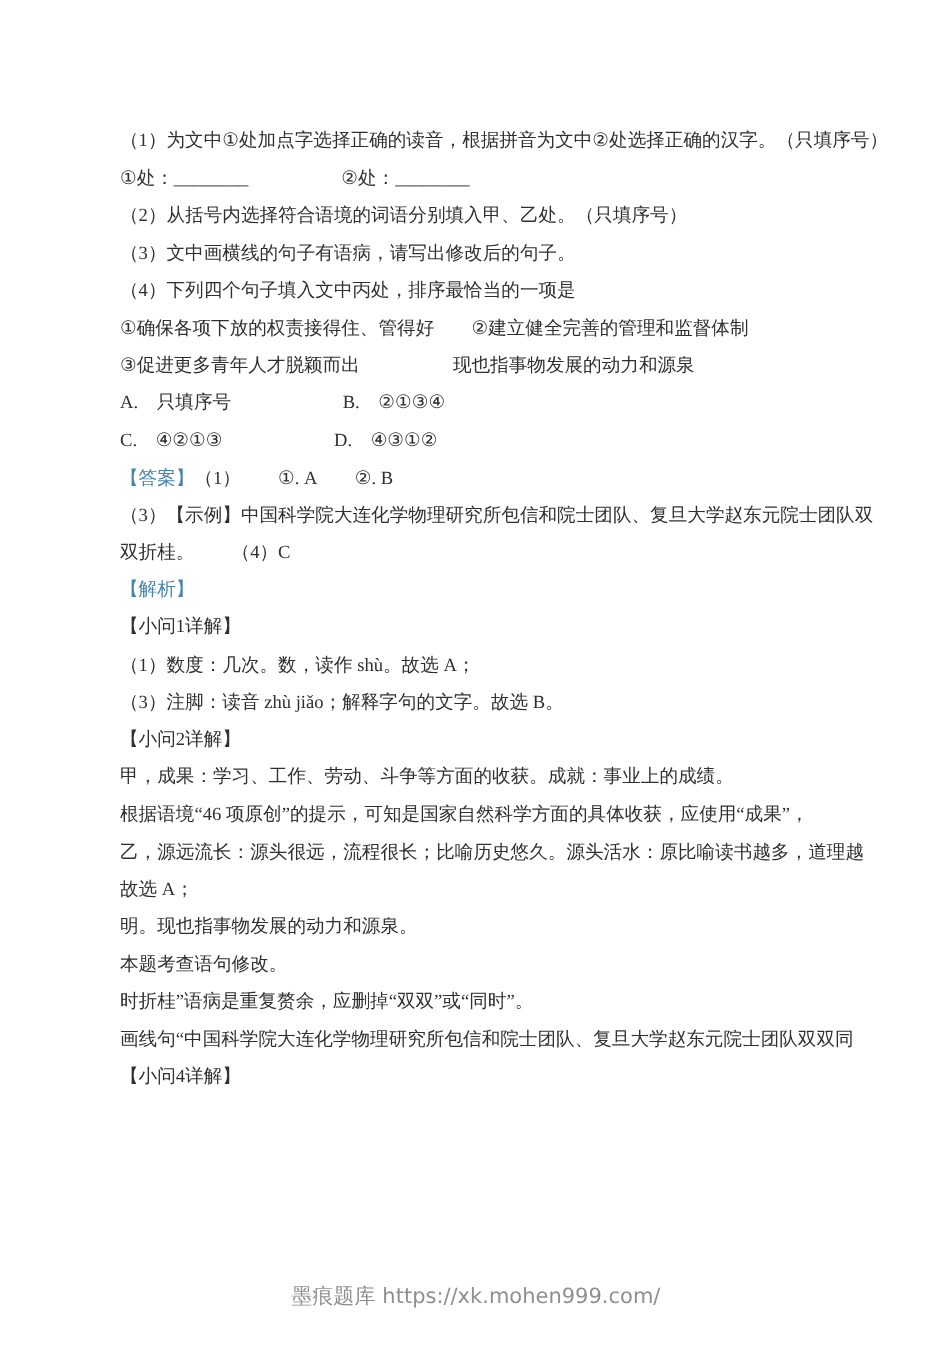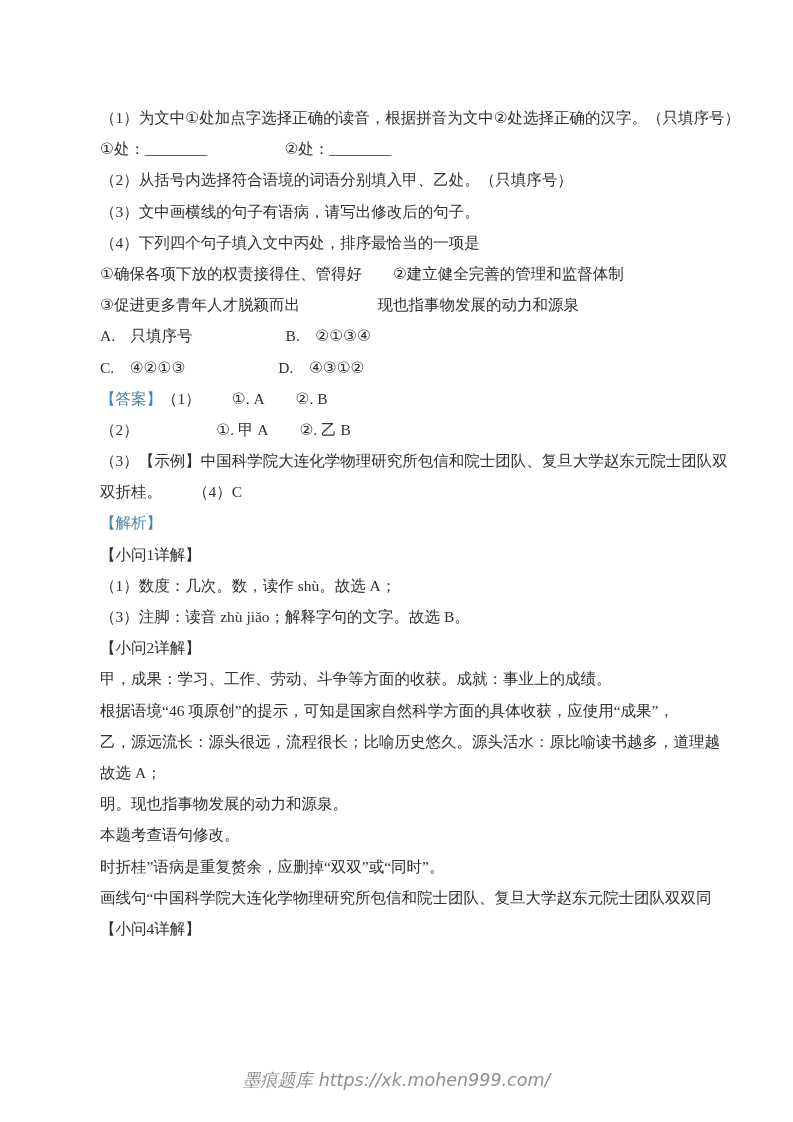--- a/index.html
+++ b/index.html
@@ -44,41 +44,39 @@
   }
   .footer {
     position: absolute;
     left: 0;
     top: 1068px;
     width: 793px;
     text-align: center;
     font-family: "DejaVu Sans", "Liberation Sans", sans-serif;
     font-size: 17.5px;
     color: var(--footer_text);
-    font-style: italic;
   }
   .footer .url {
     margin-left: 6px;
   }
 </style>
 </head>
 <body>
 
 <div class="doc">
     <p class="line"><span>（1）为文中①处加点字选择正确的读音，根据拼音为文中②处选择正确的汉字。（只填序号）</span></p>
     <p class="line"><span>①处：________</span><span class="gap" style="width: 77.5px;"></span><span>②处：________</span></p>
     <p class="line"><span>（2）从括号内选择符合语境的词语分别填入甲、乙处。（只填序号）</span></p>
     <p class="line"><span>（3）文中画横线的句子有语病，请写出修改后的句子。</span></p>
     <p class="line"><span>（4）下列四个句子填入文中丙处，排序最恰当的一项是</span></p>
     <p class="line"><span>①确保各项下放的权责接得住、管得好</span><span class="gap" style="width: 31px;"></span><span>②建立健全完善的管理和监督体制</span></p>
     <p class="line"><span>③促进更多青年人才脱颖而出</span><span class="gap" style="width: 77.5px;"></span><span>现也指事物发展的动力和源泉</span></p>
     <p class="line"><span>A.</span><span class="gap" style="width: 15.5px;"></span><span>只填序号</span><span class="gap" style="width: 93px;"></span><span>B.</span><span class="gap" style="width: 15.5px;"></span><span>②①③④</span></p>
     <p class="line"><span>C.</span><span class="gap" style="width: 15.5px;"></span><span>④②①③</span><span class="gap" style="width: 93px;"></span><span>D.</span><span class="gap" style="width: 15.5px;"></span><span>④③①②</span></p>
     <p class="line"><span class="accent">【答案】</span><span>（1）</span><span class="gap" style="width: 31px;"></span><span>①. A</span><span class="gap" style="width: 31px;"></span><span>②. B</span></p>
-    <p class="line"><span>（2）</span><span class="gap" style="width: 77.5px;"></span><span>①. 甲 A</span><span class="gap" style="width: 31px;"></span><span>②. 乙 B</span></p>
     <p class="line"><span>（3）【示例】中国科学院大连化学物理研究所包信和院士团队、复旦大学赵东元院士团队双</span></p>
     <p class="line"><span>双折桂。</span><span class="gap" style="width: 31px;"></span><span>（4）C</span></p>
     <p class="line"><span class="accent">【解析】</span></p>
     <p class="line"><span>【小问1详解】</span></p>
     <p class="line"><span>（1）数度：几次。数，读作 shù。故选 A；</span></p>
     <p class="line"><span>（3）注脚：读音 zhù jiǎo；解释字句的文字。故选 B。</span></p>
     <p class="line"><span>【小问2详解】</span></p>
     <p class="line"><span>甲，成果：学习、工作、劳动、斗争等方面的收获。成就：事业上的成绩。</span></p>
     <p class="line"><span>根据语境“46 项原创”的提示，可知是国家自然科学方面的具体收获，应使用“成果”，</span></p>
     <p class="line"><span>乙，源远流长：源头很远，流程很长；比喻历史悠久。源头活水：原比喻读书越多，道理越</span></p>

